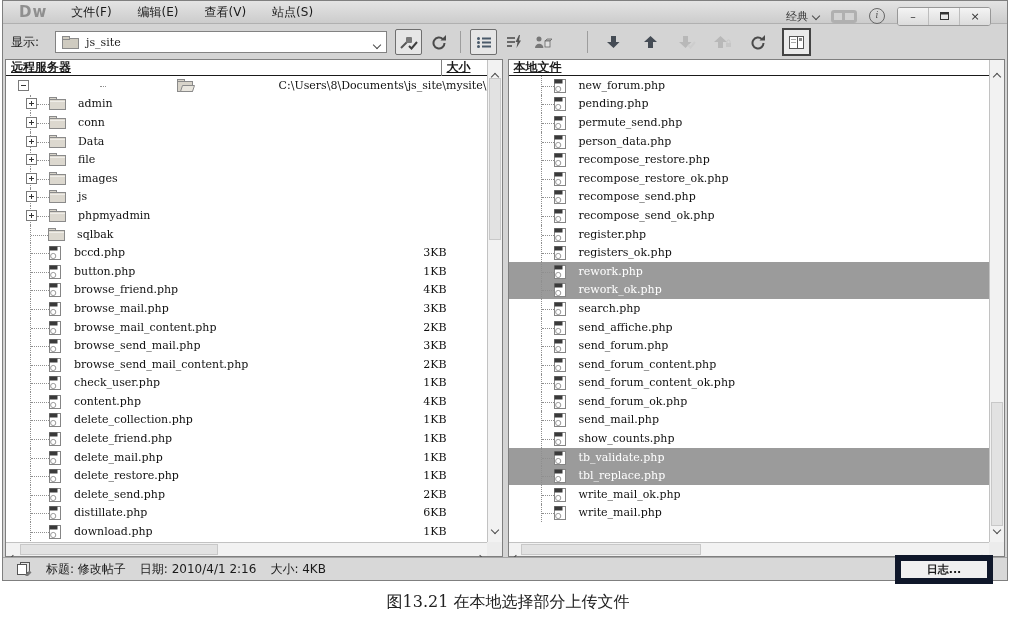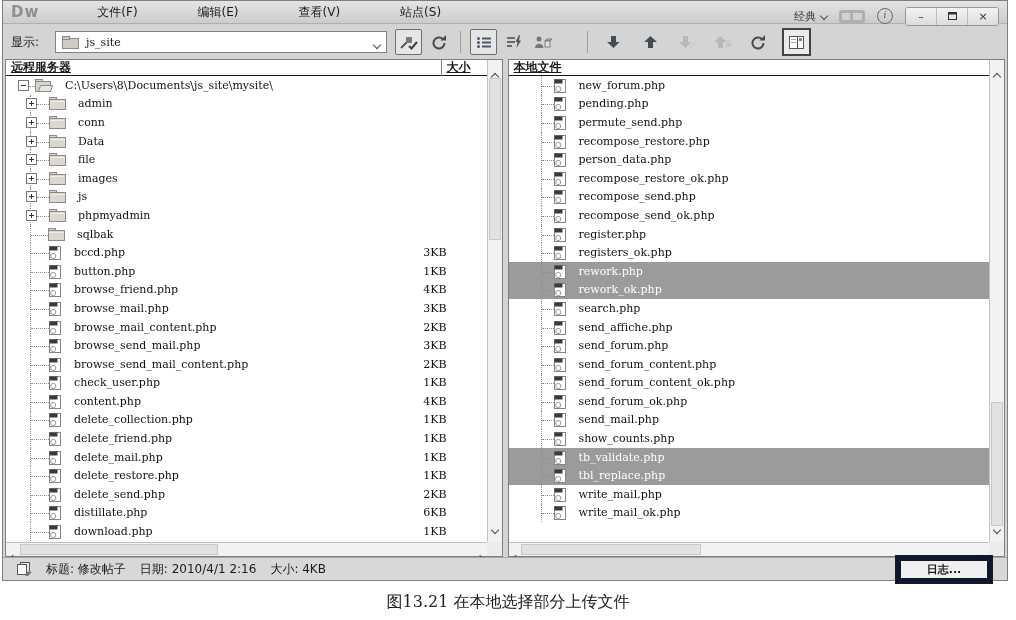--- a/index.html
+++ b/index.html
@@ -3,22 +3,22 @@
 <meta charset="utf-8">
 <style>
   html,body{margin:0;padding:0;}
   body{width:1016px;height:620px;background:#fff;position:relative;
        font-family:"DejaVu Sans","Liberation Sans",sans-serif;color:#1a1a1a;
        -webkit-font-smoothing:antialiased;}
   .window{position:absolute;left:2px;top:0;width:1006px;height:581px;
           background:#d4d4d4;border:1px solid #7f7f7f;box-sizing:border-box;}
 
   
-  .menubar{height:22px;display:flex;align-items:center;padding:0 8px;
-           background:linear-gradient(#e4e4e4,#cccccc);border-bottom:1px solid #b0b0b0;gap:34px;}
+  .menubar{height:22px;display:flex;align-items:center;padding:0 16px;
+           background:linear-gradient(#e4e4e4,#cccccc);border-bottom:1px solid #b0b0b0;}
   .dw-logo{font-weight:bold;font-size:15px;color:#8f8f8f;margin-right:24px;letter-spacing:1px;}
   .menu-item{font-size:12px;margin-right:26px;cursor:default;}
   .mb-right{margin-left:auto;display:flex;align-items:center;gap:12px;margin-top:8px;}
   .workspace{font-size:11px;color:#333;display:flex;align-items:center;gap:5px;}
   .chev{width:5px;height:5px;border-left:1px solid #4a4a4a;border-bottom:1px solid #4a4a4a;display:inline-block;}
   .chev.down{transform:rotate(-45deg);}
   .chev.up{transform:rotate(135deg);}
   .chev.left{transform:rotate(45deg);}
   .chev.right{transform:rotate(-135deg);}
   .info-icon{width:14px;height:14px;border:1px solid #666;border-radius:50%;
@@ -55,21 +55,21 @@
   .hthumb{position:absolute;top:1px;bottom:1px;background:#e2e2e2;border:1px solid #c8c8c8;}
   .harr{position:absolute;top:4px;}
   .corner{grid-column:2;grid-row:3;background:#ececec;}
 
   
   .row{height:18.6px;display:flex;align-items:center;font-family:"DejaVu Serif",serif;
        font-size:11px;white-space:nowrap;color:#111;}
   .row.selected{background:#9b9b9b;color:#fff;}
   .row .lbl{margin-left:12px;}
   .row .size{margin-left:auto;padding-right:40px;}
-  .r-root{padding-left:12px;}
+  .r-root{padding-left:12px;justify-content:space-between;}
   .vspace{width:24px;flex:none;}
   .local .vspace{width:32px;}
   .vline{width:0;align-self:stretch;border-left:1px dotted #8f8f8f;flex:none;}
   .dots{height:1px;border-bottom:1px dotted #8f8f8f;flex:none;margin-top:1px;}
   .xp{width:9px;height:9px;border:1px solid #7a7a7a;background:#fff;position:relative;flex:none;}
   .xp.xoff{margin-left:-5px;}
   .xp::before{content:"";position:absolute;left:2px;top:4px;width:5px;height:1px;background:#333;}
   .xp-plus::after{content:"";position:absolute;left:4px;top:2px;width:1px;height:5px;background:#333;}
   .icn{display:inline-flex;flex:none;align-items:center;}
 
@@ -631,46 +631,46 @@
             <span class="vspace"></span>
             <span class="vline"></span>
             <span class="dots" style="width:12px"></span>
             <span class="icn">
               <svg width="13" height="15">
                 <rect x="0.5" y="1.5" width="11" height="13" fill="#fff" stroke="#858585"></rect>
                 <rect x="0.5" y="1.5" width="8" height="4" fill="#3a3a3a"></rect>
                 <circle cx="4.2" cy="11" r="2.6" fill="none" stroke="#9a9a9a"></circle>
               </svg>
             </span>
+            <span class="lbl">person_data.php</span>
+          </div>
+          <div class="row">
+            <span class="vspace"></span>
+            <span class="vline"></span>
+            <span class="dots" style="width:12px"></span>
+            <span class="icn">
+              <svg width="13" height="15">
+                <rect x="0.5" y="1.5" width="11" height="13" fill="#fff" stroke="#858585"></rect>
+                <rect x="0.5" y="1.5" width="8" height="4" fill="#3a3a3a"></rect>
+                <circle cx="4.2" cy="11" r="2.6" fill="none" stroke="#9a9a9a"></circle>
+              </svg>
+            </span>
             <span class="lbl">recompose_restore.php</span>
           </div>
           <div class="row">
             <span class="vspace"></span>
             <span class="vline"></span>
             <span class="dots" style="width:12px"></span>
             <span class="icn">
               <svg width="13" height="15">
                 <rect x="0.5" y="1.5" width="11" height="13" fill="#fff" stroke="#858585"></rect>
                 <rect x="0.5" y="1.5" width="8" height="4" fill="#3a3a3a"></rect>
                 <circle cx="4.2" cy="11" r="2.6" fill="none" stroke="#9a9a9a"></circle>
               </svg>
             </span>
-            <span class="lbl">person_data.php</span>
-          </div>
-          <div class="row">
-            <span class="vspace"></span>
-            <span class="vline"></span>
-            <span class="dots" style="width:12px"></span>
-            <span class="icn">
-              <svg width="13" height="15">
-                <rect x="0.5" y="1.5" width="11" height="13" fill="#fff" stroke="#858585"></rect>
-                <rect x="0.5" y="1.5" width="8" height="4" fill="#3a3a3a"></rect>
-                <circle cx="4.2" cy="11" r="2.6" fill="none" stroke="#9a9a9a"></circle>
-              </svg>
-            </span>
             <span class="lbl">recompose_restore_ok.php</span>
           </div>
           <div class="row">
             <span class="vspace"></span>
             <span class="vline"></span>
             <span class="dots" style="width:12px"></span>
             <span class="icn">
               <svg width="13" height="15">
                 <rect x="0.5" y="1.5" width="11" height="13" fill="#fff" stroke="#858585"></rect>
                 <rect x="0.5" y="1.5" width="8" height="4" fill="#3a3a3a"></rect>
@@ -878,34 +878,34 @@
             <span class="vspace"></span>
             <span class="vline"></span>
             <span class="dots" style="width:12px"></span>
             <span class="icn">
               <svg width="13" height="15">
                 <rect x="0.5" y="1.5" width="11" height="13" fill="#fff" stroke="#858585"></rect>
                 <rect x="0.5" y="1.5" width="8" height="4" fill="#3a3a3a"></rect>
                 <circle cx="4.2" cy="11" r="2.6" fill="none" stroke="#9a9a9a"></circle>
               </svg>
             </span>
+            <span class="lbl">write_mail_ok.php</span>
+          </div>
+          <div class="row">
+            <span class="vspace"></span>
+            <span class="vline"></span>
+            <span class="dots" style="width:12px"></span>
+            <span class="icn">
+              <svg width="13" height="15">
+                <rect x="0.5" y="1.5" width="11" height="13" fill="#fff" stroke="#858585"></rect>
+                <rect x="0.5" y="1.5" width="8" height="4" fill="#3a3a3a"></rect>
+                <circle cx="4.2" cy="11" r="2.6" fill="none" stroke="#9a9a9a"></circle>
+              </svg>
+            </span>
             <span class="lbl">write_mail.php</span>
-          </div>
-          <div class="row">
-            <span class="vspace"></span>
-            <span class="vline"></span>
-            <span class="dots" style="width:12px"></span>
-            <span class="icn">
-              <svg width="13" height="15">
-                <rect x="0.5" y="1.5" width="11" height="13" fill="#fff" stroke="#858585"></rect>
-                <rect x="0.5" y="1.5" width="8" height="4" fill="#3a3a3a"></rect>
-                <circle cx="4.2" cy="11" r="2.6" fill="none" stroke="#9a9a9a"></circle>
-              </svg>
-            </span>
-            <span class="lbl">write_mail_ok.php</span>
           </div>
         </div>
       <div class="vscroll">
         <span class="varr" style="top:5px"><span class="chev up"></span></span>
         <div class="vthumb" style="bottom:16px;height:122px"></div>
         <span class="varr" style="bottom:5px"><span class="chev down"></span></span>
       </div>
       <div class="hscroll">
         <span class="harr" style="left:4px"><span class="chev left"></span></span>
         <div class="hthumb" style="left:12px;width:178px"></div>

